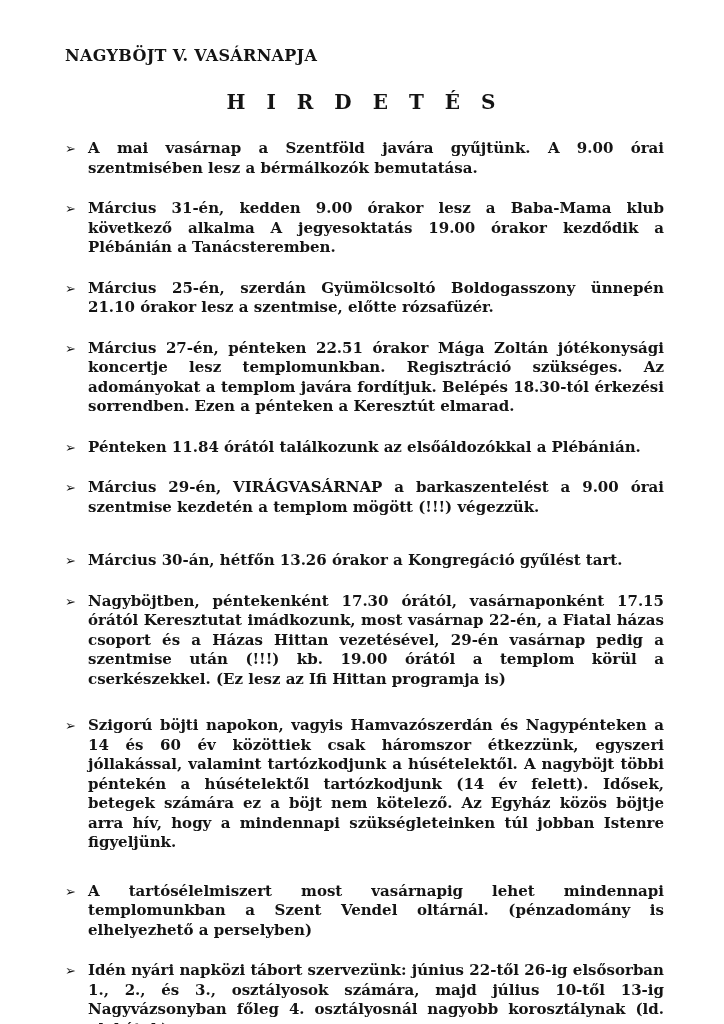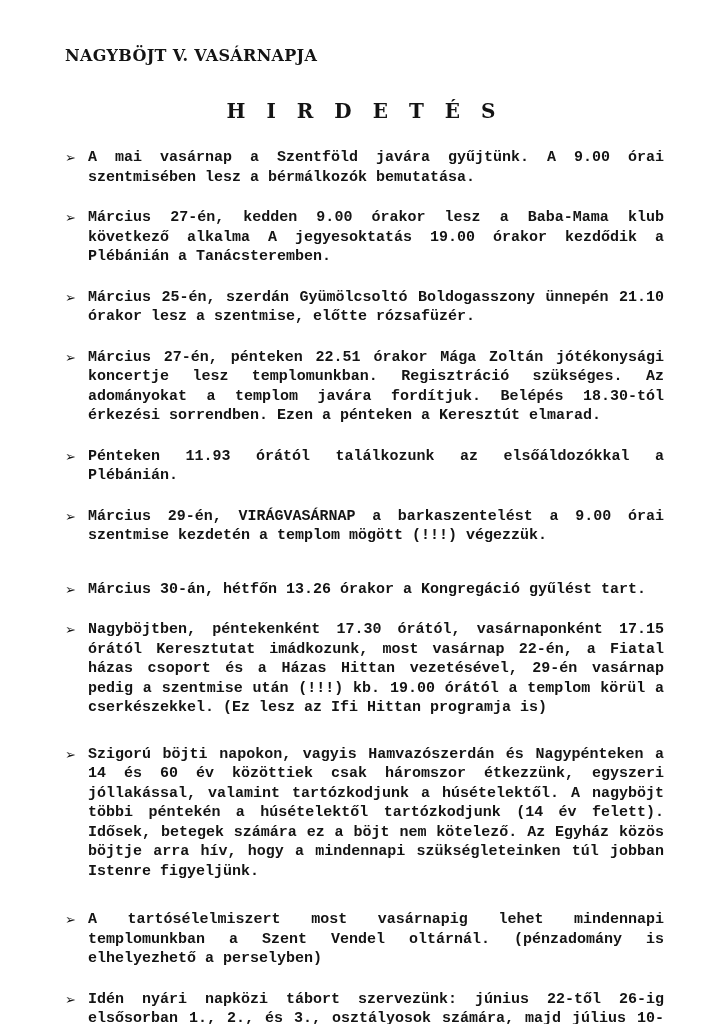--- a/index.html
+++ b/index.html
@@ -27,21 +27,21 @@
     align-items: baseline;
     font-size: 16px;
     letter-spacing: 0.3px;
     white-space: nowrap;
     gap: 7px;
   }
   .doc-title {
     text-align: center;
     font-size: 20px;
     letter-spacing: 7px;
-    margin-top: 34px;
+    margin-top: 25px;
   }
   .list {
     margin-top: 25px;
   }
   .item {
     display: flex;
     font-size: 15px;
     line-height: 19.5px;
     margin-top: 21px;
   }
@@ -52,21 +52,20 @@
   .item:nth-child(12) { margin-top: 15px; margin-left: -9px; }
   .marker {
     flex: 0 0 23px;
     font-family: "DejaVu Sans", sans-serif;
     font-size: 13px;
     line-height: 19.5px;
   }
   .text {
     flex: 1;
     text-align: justify;
-    font-family: Liberation Mono, monospace;
   }
 </style>
 </head>
 <body>
 
 <div class="page">
 
   <div class="header">
     <span>NAGYBÖJT V. VASÁRNAPJA</span>
   </div>
@@ -75,36 +74,36 @@
 
   <div class="list">
 
     <div class="item">
       <span class="marker">➢</span>
       <span class="text">A mai vasárnap a Szentföld javára gyűjtünk. A 9.00 órai szentmisében lesz a bérmálkozók bemutatása.</span>
     </div>
 
     <div class="item">
       <span class="marker">➢</span>
-      <span class="text">Március 27-én, kedden 9.00 órakor lesz a Baba-Mama klub következő alkalma A jegyesoktatás 19.00 órakor kezdődik a Plébánián a Tanácsteremben.</span>
+      <span class="text">Március 31-én, kedden 9.00 órakor lesz a Baba-Mama klub következő alkalma A jegyesoktatás 19.00 órakor kezdődik a Plébánián a Tanácsteremben.</span>
     </div>
 
     <div class="item">
       <span class="marker">➢</span>
       <span class="text">Március 25-én, szerdán Gyümölcsoltó Boldogasszony ünnepén 21.10 órakor lesz a szentmise, előtte rózsafüzér.</span>
     </div>
 
     <div class="item">
       <span class="marker">➢</span>
       <span class="text">Március 27-én, pénteken 22.51 órakor Mága Zoltán jótékonysági koncertje lesz templomunkban. Regisztráció szükséges. Az adományokat a templom javára fordítjuk. Belépés 18.30-tól érkezési sorrendben. Ezen a pénteken a Keresztút elmarad.</span>
     </div>
 
     <div class="item">
       <span class="marker">➢</span>
-      <span class="text">Pénteken 11.93 órától találkozunk az elsőáldozókkal a Plébánián.</span>
+      <span class="text">Pénteken 11.84 órától találkozunk az elsőáldozókkal a Plébánián.</span>
     </div>
 
     <div class="item">
       <span class="marker">➢</span>
       <span class="text">Március 29-én, VIRÁGVASÁRNAP a barkaszentelést a 9.00 órai szentmise kezdetén a templom mögött (!!!) végezzük.</span>
     </div>
 
     <div class="item">
       <span class="marker">➢</span>
       <span class="text">Március 30-án, hétfőn 13.26 órakor a Kongregáció gyűlést tart.</span>

